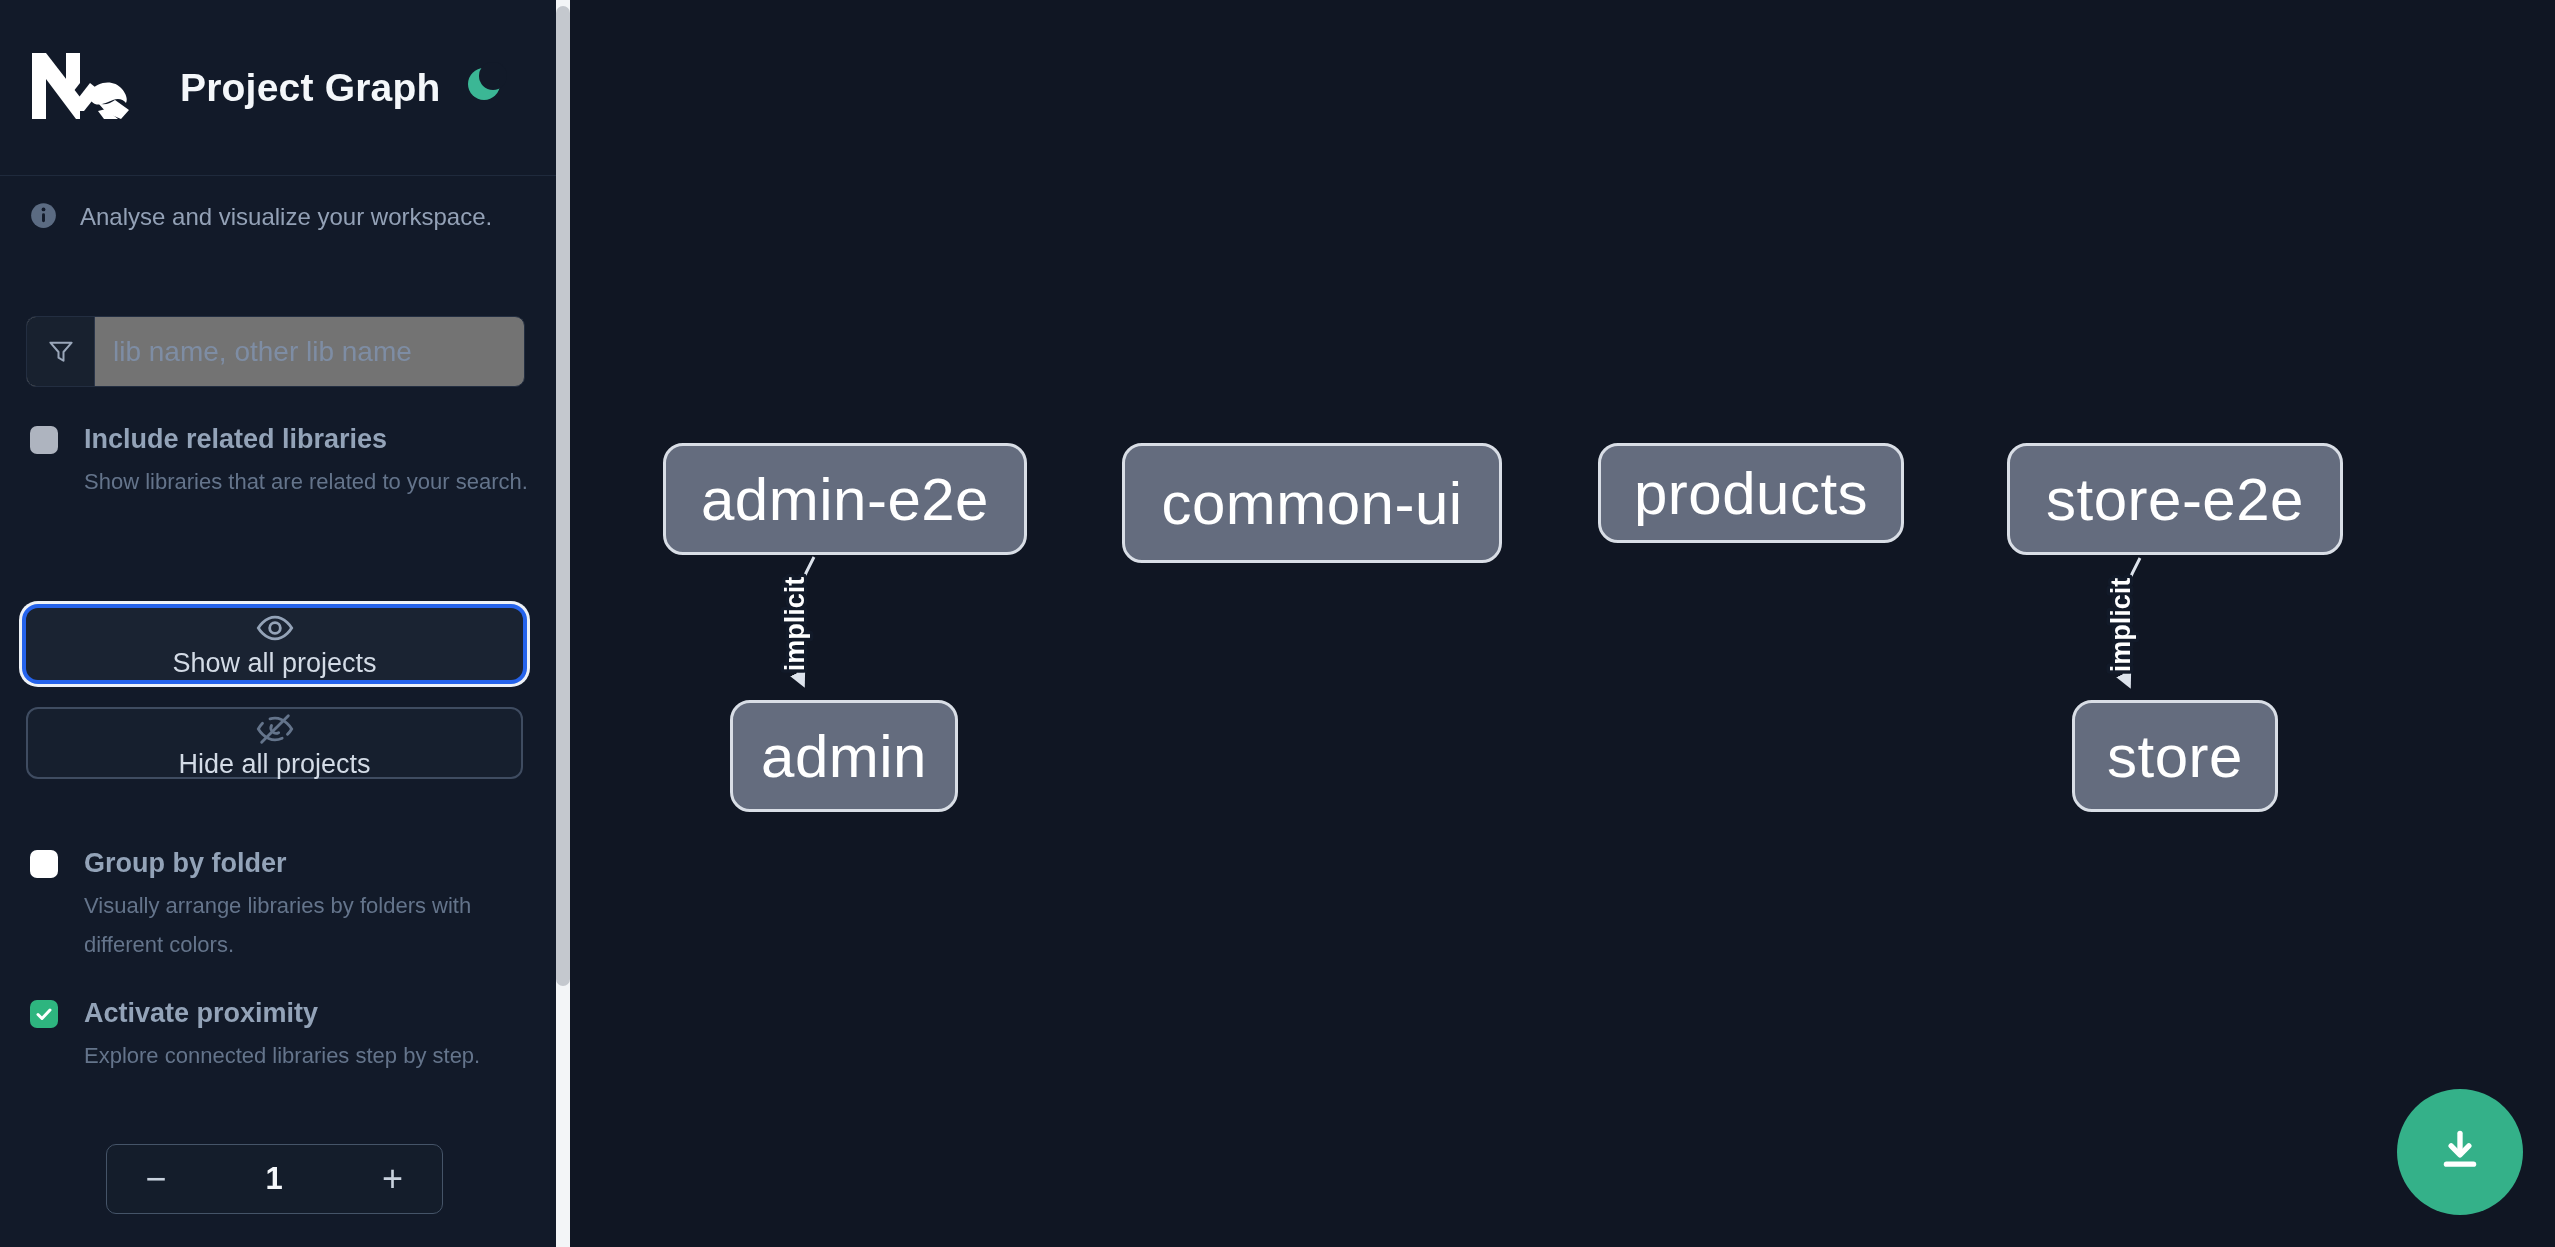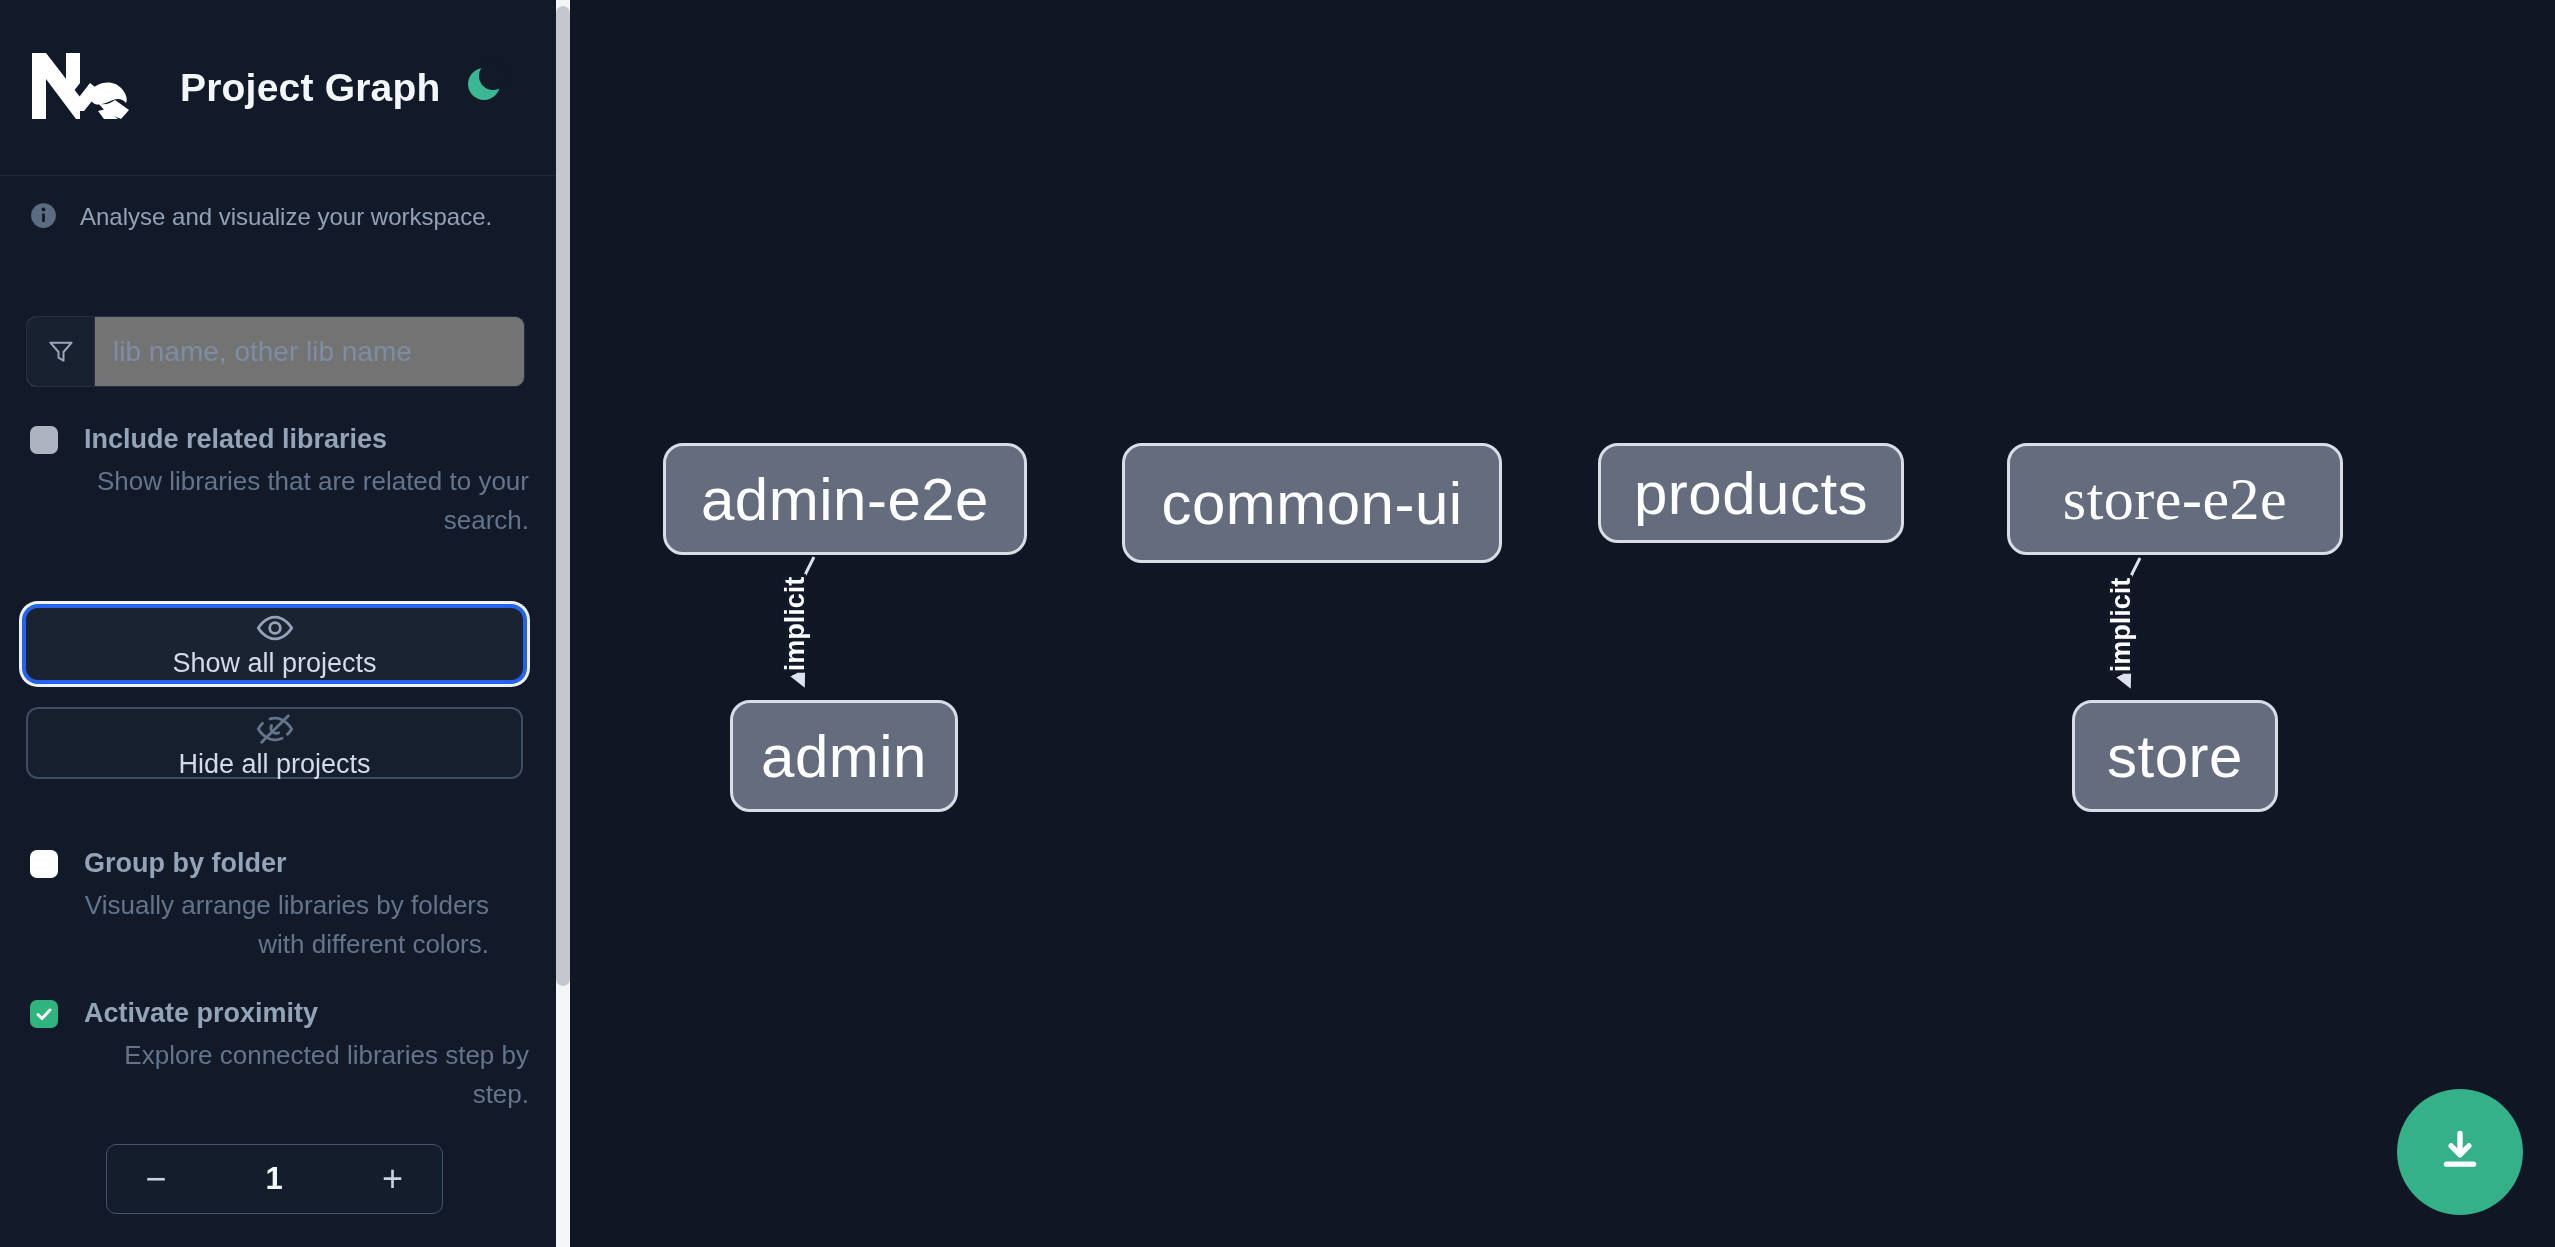--- a/index.html
+++ b/index.html
@@ -62,21 +62,21 @@
   }
   .cb-disabled { background:#aeb4bf; }
   .cb-unchecked { background:#ffffff; }
   .cb-checked { background:#2eb57f; }
   .opt-label {
     position:absolute; left:54px; top:0;
     font-size:27px; font-weight:600; color:#93a3b8; white-space:nowrap;
   }
   .opt-desc {
     position:absolute; left:54px; top:38px;
-    font-size:26px; color:#64748b; line-height:39px;text-align:right;
+    font-size:22px; color:#64748b; line-height:39px;
   }
   .desc-w440 { width:445px; }
   .desc-w400 { width:405px; }
 
   .side-btn {
     position:absolute; left:26px; width:497px; height:72px;
     border-radius:12px; background:#161f2e; border:2px solid #3f4c61;
     display:flex; align-items:center; cursor:pointer;
     font-family:"Liberation Sans", sans-serif;
     font-size:27px; font-weight:500; color:#d3dbe6;flex-direction:column;
@@ -244,21 +244,21 @@
         </defs>
         <path d="M 244 557 C 222 596, 214 644, 233 684" fill="none" stroke="#dde3ec" stroke-width="3" marker-end="url(#arrow)"></path>
         <text class="edge-label" x="225" y="624" transform="rotate(-90 225 624)">implicit</text>
         <path d="M 1570 558 C 1548 597, 1540 645, 1559 685" fill="none" stroke="#dde3ec" stroke-width="3" marker-end="url(#arrow)"></path>
         <text class="edge-label" x="1551" y="625" transform="rotate(-90 1551 625)">implicit</text>
       </svg>
     <div id="nodes-layer">
         <div class="node" style="left: 93px; top: 443px; width: 364px; height: 112px;">admin-e2e</div>
         <div class="node" style="left: 552px; top: 443px; width: 380px; height: 120px;">common-ui</div>
         <div class="node" style="left: 1028px; top: 443px; width: 306px; height: 100px;">products</div>
-        <div class="node" style="left: 1437px; top: 443px; width: 336px; height: 112px; font-family: Liberation Serif, serif;">store-e2e</div>
+        <div class="node" style="left: 1437px; top: 443px; width: 336px; height: 112px;">store-e2e</div>
         <div class="node" style="left: 160px; top: 700px; width: 228px; height: 112px;">admin</div>
         <div class="node" style="left: 1502px; top: 700px; width: 206px; height: 112px;">store</div>
       </div>
     <button class="fab">
       <svg width="56" height="56" viewBox="0 0 24 24" fill="none" stroke="#ffffff" stroke-width="2.3" stroke-linecap="round" stroke-linejoin="round">
         <path d="M12 4v8.5"></path>
         <path d="M8.2 9.4 12 13.2l3.8-3.8"></path>
         <path d="M6.2 17.2h11.6"></path>
       </svg>
     </button>

